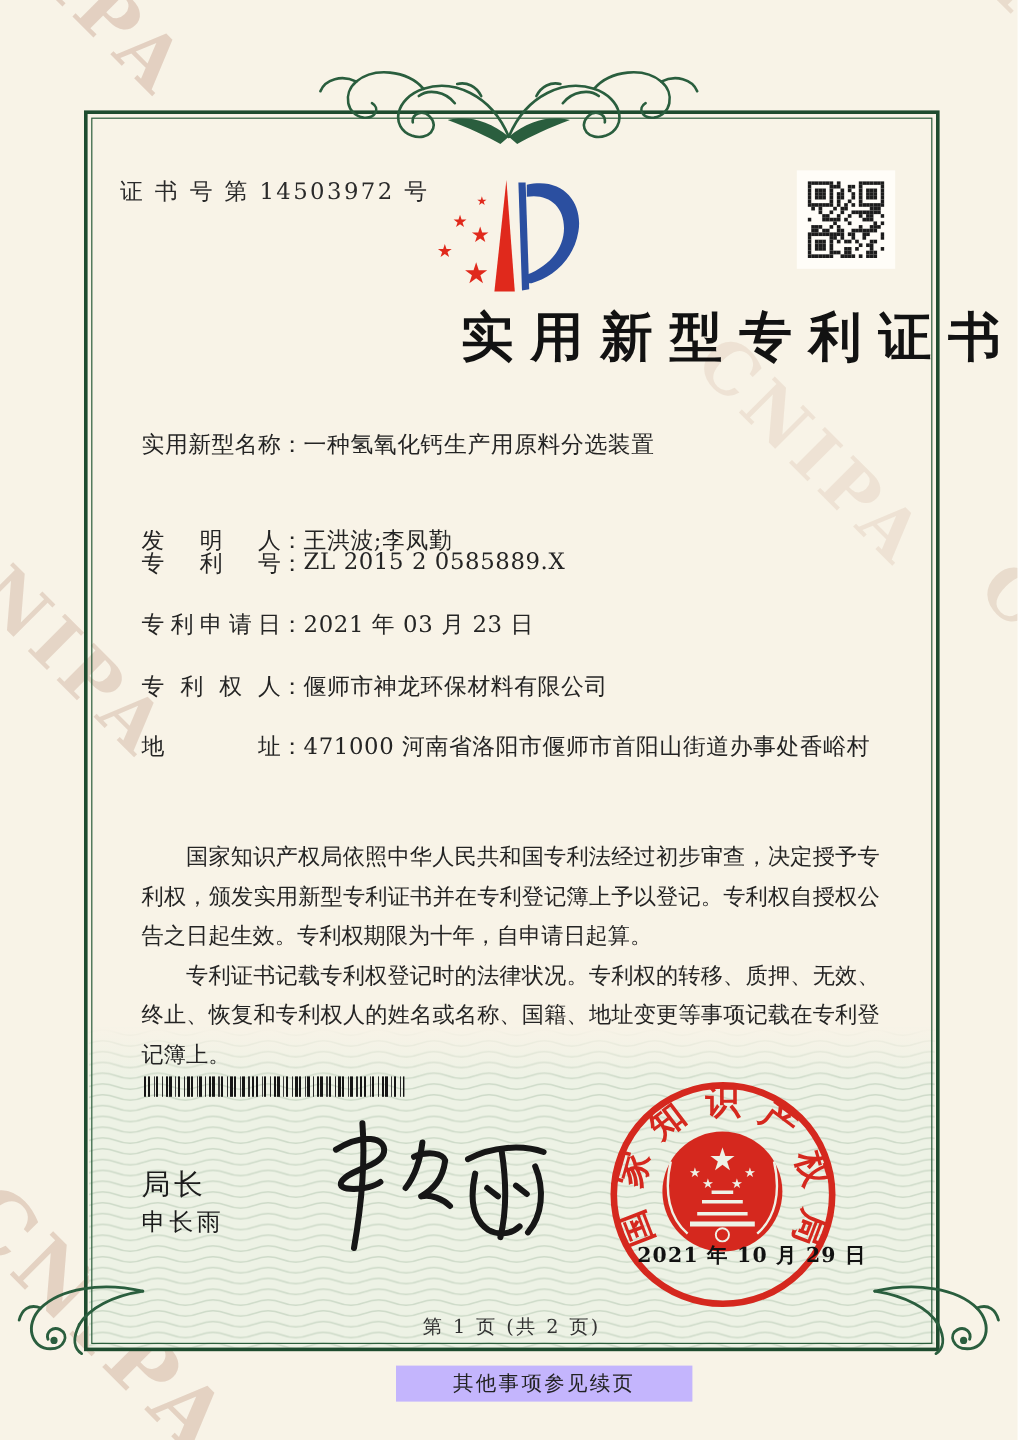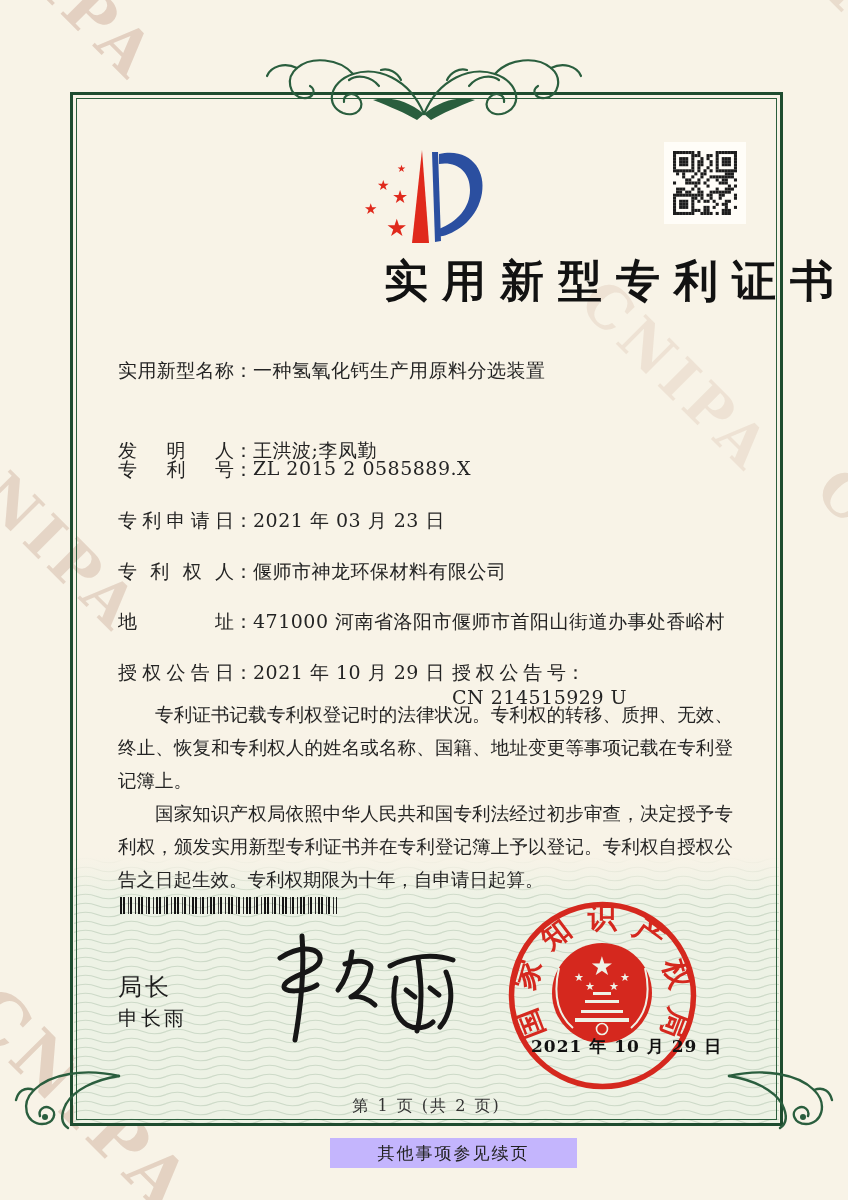--- a/index.html
+++ b/index.html
@@ -109,20 +109,21 @@
   <svg class="ornament" style="left:724px;top:1066px;transform:scaleX(-1);" width="110" height="66" xmlns="http://www.w3.org/2000/svg">
     <g stroke="#2a5e3e" stroke-width="2.4" fill="none" stroke-linecap="round">
       <path d="M105,10 C70,2 36,8 20,24 C6,38 12,58 28,58 C40,58 44,46 36,42 C30,39 24,44 26,50"></path>
       <path d="M20,24 C10,20 4,26 2,34"></path>
       <path d="M105,10 C80,14 60,24 52,38"></path>
       <path d="M52,38 C46,50 48,58 54,62"></path>
       <circle cx="31" cy="51" r="3" fill="#2a5e3e" stroke="none"></circle>
     </g>
   </svg>
 
+  <div class="content cert-line">证 书 号 第 14503972 号</div>
 
   <div class="content logo-box">
     <span class="logo-star" style="left:49px;top:24px;font-size:10px;">★</span>
     <span class="logo-star" style="left:29px;top:38px;font-size:14px;">★</span>
     <span class="logo-star" style="left:44px;top:48px;font-size:18px;">★</span>
     <span class="logo-star" style="left:16px;top:62px;font-size:15px;">★</span>
     <span class="logo-star" style="left:38px;top:76px;font-size:24px;">★</span>
     <svg width="170" height="110" viewBox="0 0 170 110" xmlns="http://www.w3.org/2000/svg">
       <polygon points="74,10 64,103 81,103" fill="#e0291c"></polygon>
       <polygon points="84,12 90,12 93,101 87,102" fill="#2b4fa0"></polygon>
@@ -370,30 +371,24 @@
   </div>
   <div class="content frow" style="top:508px;">
     <span class="flabel">专利申请日</span><span class="fsep">：</span><span class="fvalue">2021 年 03 月 23 日</span>
   </div>
   <div class="content frow" style="top:559px;">
     <span class="flabel">专利权人</span><span class="fsep">：</span><span class="fvalue">偃师市神龙环保材料有限公司</span>
   </div>
   <div class="content frow" style="top:609px;">
     <span class="flabel">地址</span><span class="fsep">：</span><span class="fvalue">471000 河南省洛阳市偃师市首阳山街道办事处香峪村</span>
   </div>
-  <div class="content frow" style="top:660px;">
-    <span class="flabel">授权公告日</span><span class="fsep">：</span><span class="fvalue">2021 年 10 月 29 日</span>
-    <span class="fgroup2">
-      <span class="flabel">授权公告号</span><span class="fsep">：</span><span class="fvalue">CN 214515929 U</span>
-    </span>
-  </div>
 
   <div class="content paras">
+    <p>国家知识产权局依照中华人民共和国专利法经过初步审查，决定授予专利权，颁发实用新型专利证书并在专利登记簿上予以登记。专利权自授权公告之日起生效。专利权期限为十年，自申请日起算。</p>
     <p>专利证书记载专利权登记时的法律状况。专利权的转移、质押、无效、终止、恢复和专利权人的姓名或名称、国籍、地址变更等事项记载在专利登记簿上。</p>
-    <p>国家知识产权局依照中华人民共和国专利法经过初步审查，决定授予专利权，颁发实用新型专利证书并在专利登记簿上予以登记。专利权自授权公告之日起生效。专利权期限为十年，自申请日起算。</p>
   </div>
 
   <div class="content barcode"></div>
 
   <div class="content signer-title">局长</div>
   <div class="content signer-name">申长雨</div>
 
   <svg class="content signature" width="210" height="118" viewBox="0 0 210 118" xmlns="http://www.w3.org/2000/svg">
     <g stroke="#161616" stroke-width="5" fill="none" stroke-linecap="round" stroke-linejoin="round">
       <path d="M52,8 C54,34 52,72 45,112"></path>

